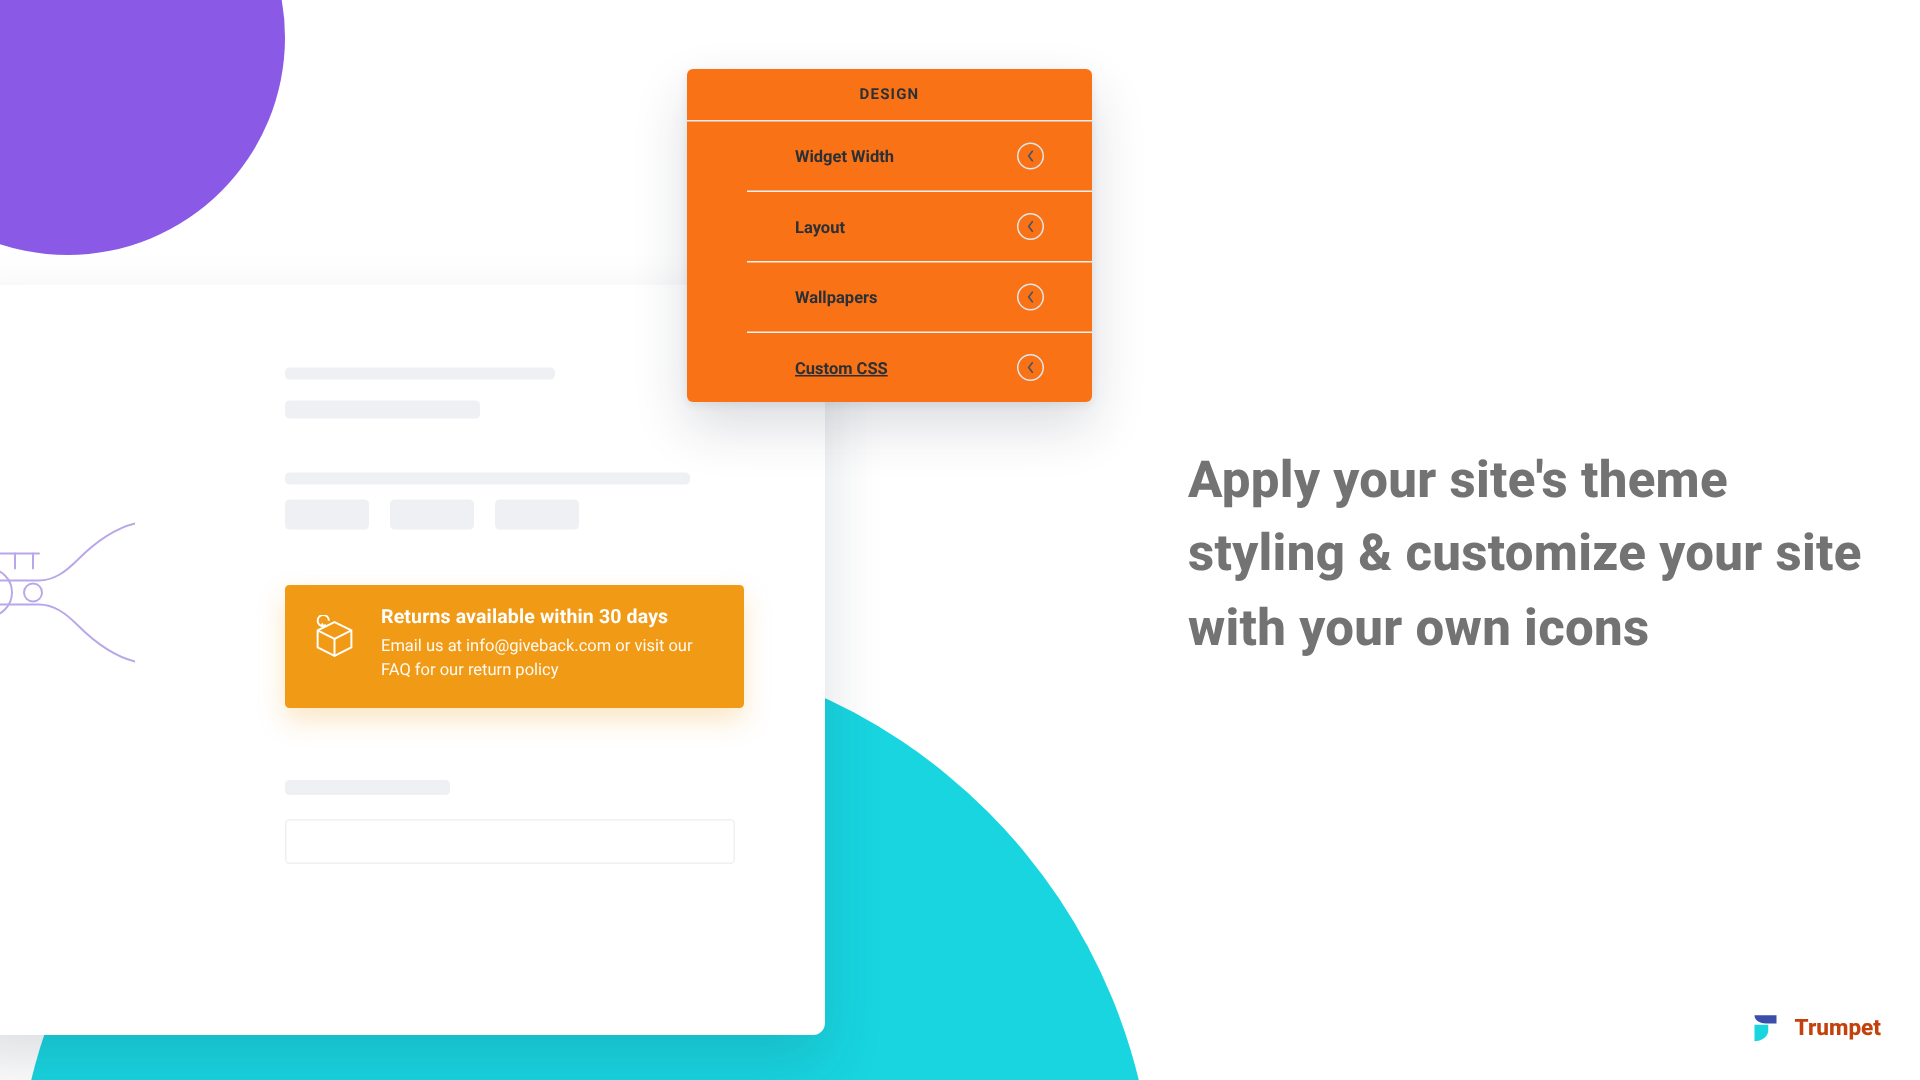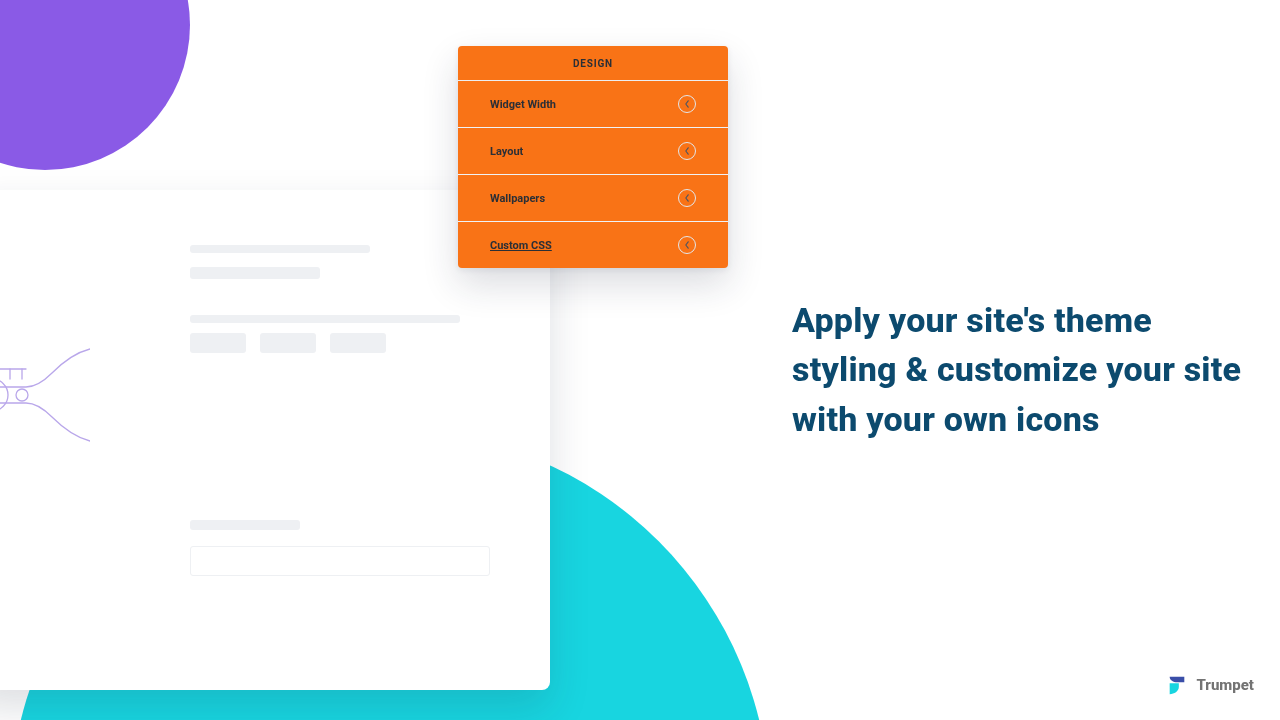--- a/index.html
+++ b/index.html
@@ -47,39 +47,39 @@
     border-radius: 4px; box-shadow: 0 16px 36px rgba(30,40,60,.16), 0 2px 6px rgba(30,40,60,.08);
     overflow: hidden;
   }
   .dp-header {
     text-align: center; font-size: 10px; font-weight: 700; letter-spacing: .8px; color: #2b2f36;
     padding: 12px 0 11px; border-bottom: 1px solid #eceef1;
   }
   .dp-row {
     display: flex; align-items: center; justify-content: space-between;
     padding: 14px 32px; border-bottom: 1px solid #f0f2f5;
-    font-size: 11px; font-weight: 700; color: #2b2f36; cursor: pointer;
+    font-size: 11px; font-weight: 700; color: #2b2f36; cursor: pointer; margin-left: 40px;
   }
   .dp-row:last-child { border-bottom: none; text-decoration: underline; }
   .dp-chev {
     width: 18px; height: 18px; border-radius: 50%; border: 1px solid #e3e6ea;
     display: flex; align-items: center; justify-content: center; color: #4b5563;
   }
   .dp-chev svg { width: 6px; height: 8px; }
 
   
   .headline {
     position: absolute; left: 792px; top: 296px; width: 460px;
-    font-size: 34px; line-height: 1.45; font-weight: 800; color: #0c4a6e; letter-spacing: .2px;
+    font-size: 34px; line-height: 1.45; font-weight: 800; color: #737373; letter-spacing: .2px;
   }
 
   
   .brand { position: absolute; right: 26px; bottom: 24px; display: flex; align-items: center; gap: 8px; }
   .brand .mark { width: 22px; height: 22px; position: relative; }
-  .brand .name { font-size: 15px; font-weight: 800; color: #737373; }
+  .brand .name { font-size: 15px; font-weight: 800; color: #c2410c; }
 </style>
 </head>
 <body>
 
 <div class="stage">
   <div class="circ-purple"></div>
   <div class="circ-cyan"></div>
 
   <div class="site-card">
     <div class="site-inner">
@@ -100,20 +100,35 @@
             <path d="M-10 62 L40 62 L56 62 C66 62 74 56 82 48 C92 38 104 28 120 24"></path>
             <path d="M-10 78 L40 78 L56 78 C66 78 74 84 82 92 C92 102 104 112 120 116"></path>
             <circle cx="22" cy="70" r="16"></circle>
             <circle cx="52" cy="70" r="6"></circle>
             <path d="M28 54 L28 44 M40 54 L40 44 M52 54 L52 44"></path>
             <path d="M24 44 L56 44"></path>
           </g>
         </svg>
       </div>
 
+      <div class="banner">
+        <div class="icon-wrap">
+          <svg viewBox="0 0 32 32">
+            <path d="M4 11 L16 5 L28 11 L28 23 L16 29 L4 23 Z"></path>
+            <path d="M4 11 L16 17 L28 11"></path>
+            <path d="M16 17 L16 29"></path>
+            <path d="M12 4 A4 4 0 1 0 8 8"></path>
+            <path d="M7 6 L8 8 L10 7"></path>
+          </svg>
+        </div>
+        <div class="txt">
+          <div class="title">Returns available within 30 days</div>
+          <div class="body">Email us at info@giveback.com or visit our FAQ for our return policy</div>
+        </div>
+      </div>
 
       <div class="lower">
         <div class="skeleton lp-a"></div>
         <div class="lp-b"></div>
       </div>
     </div>
   </div>
 
   <div class="design-panel">
     <div class="dp-header">DESIGN</div>

